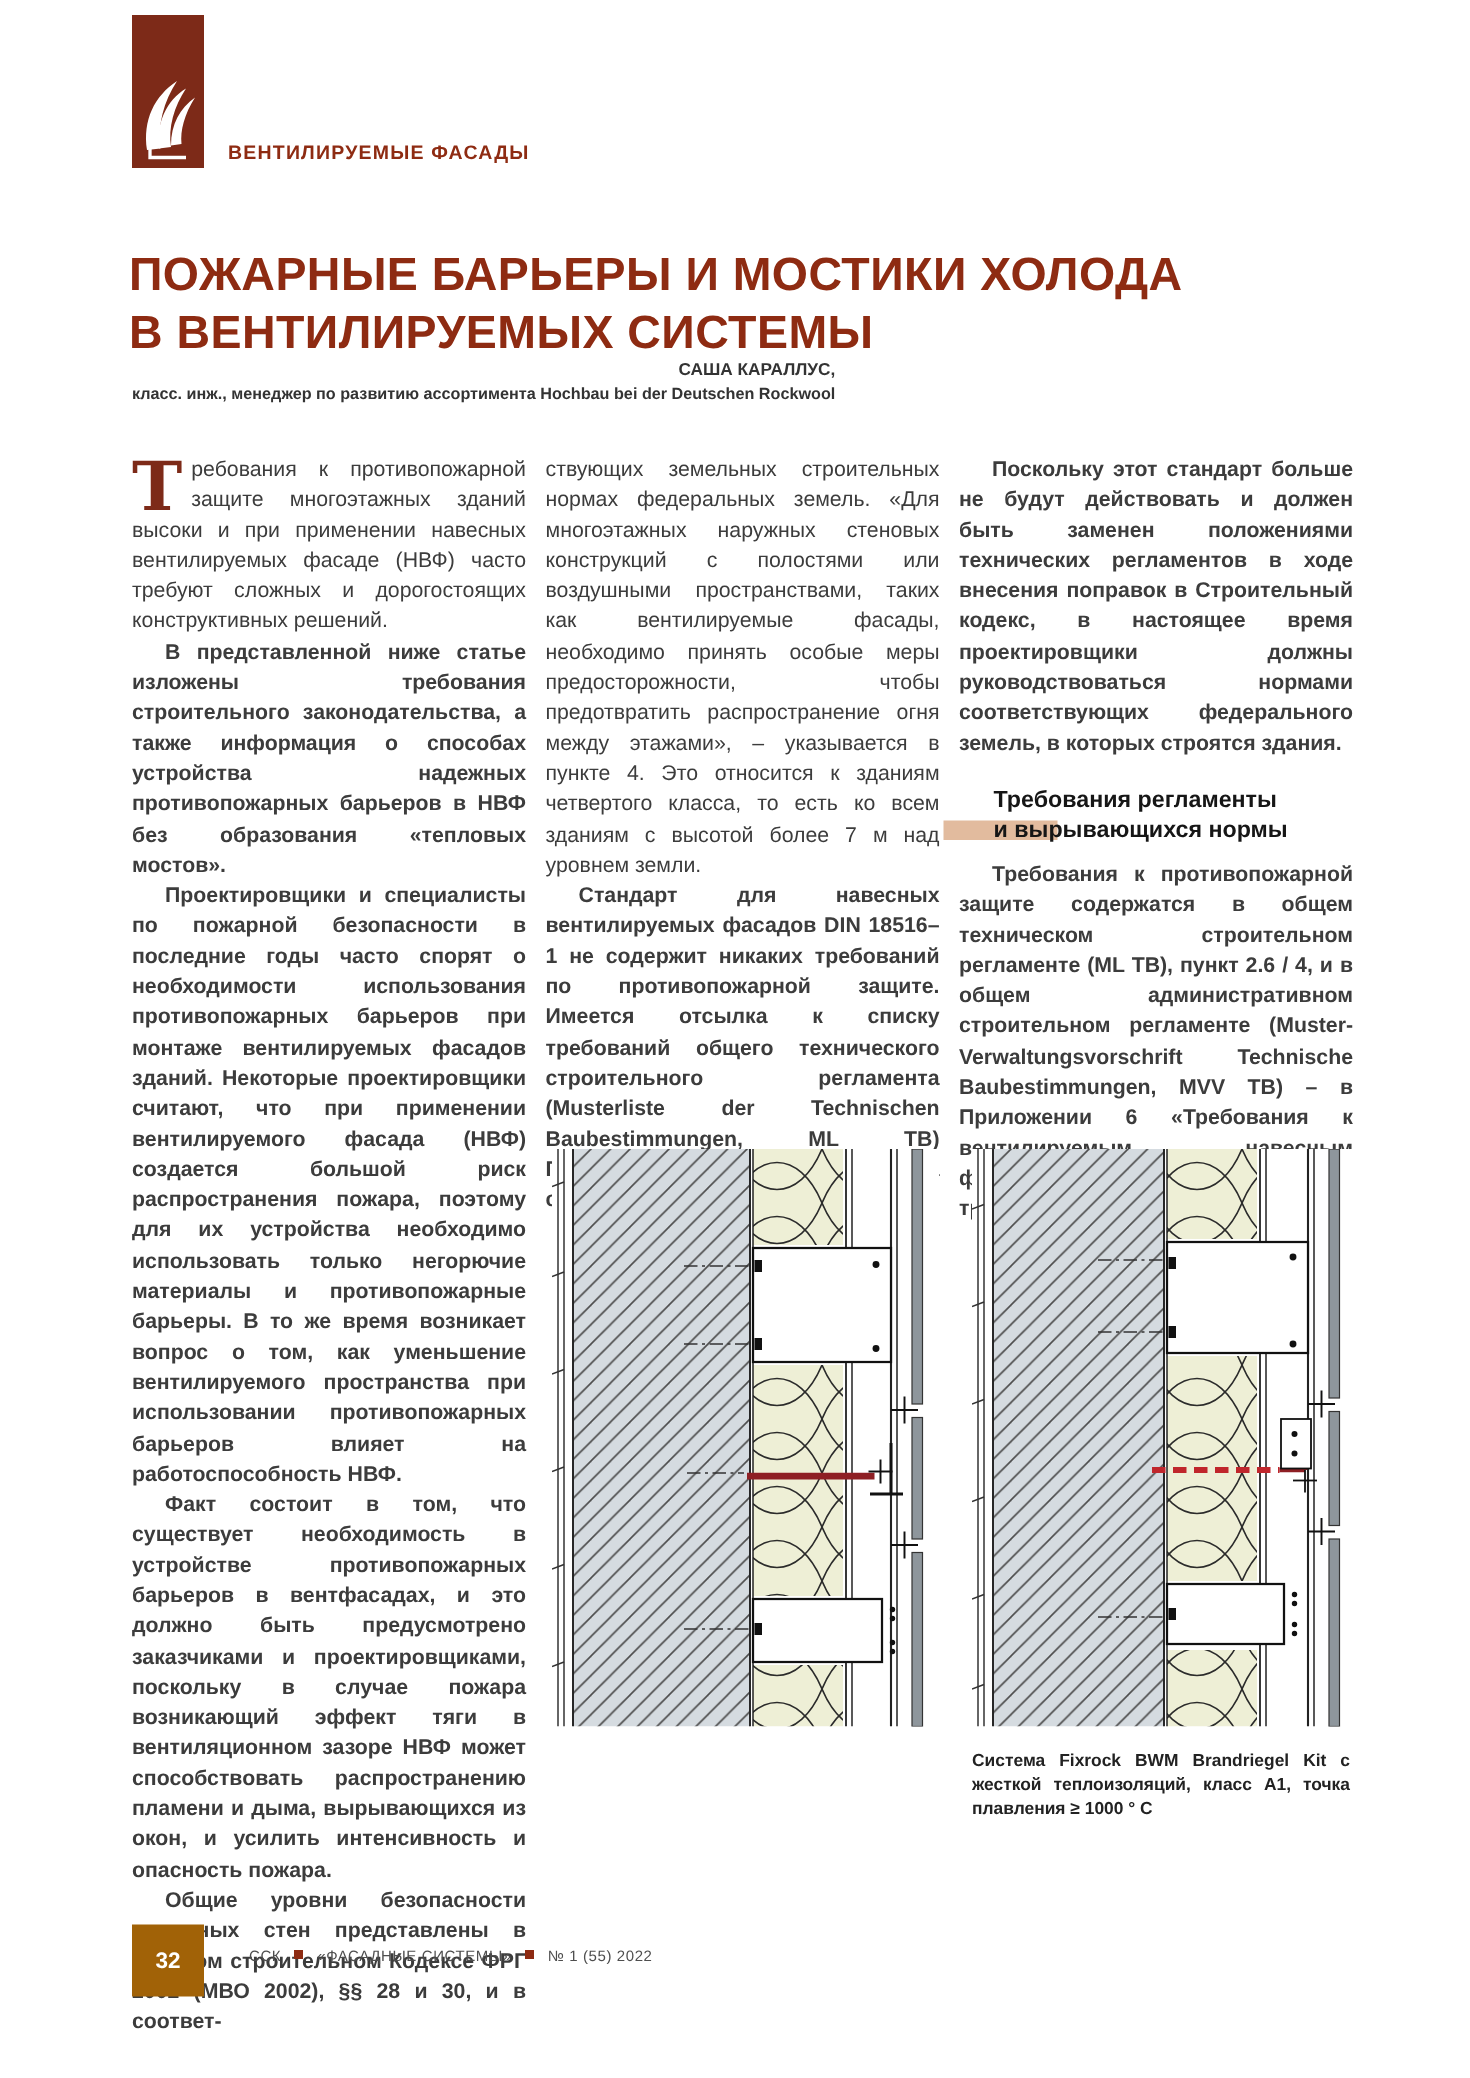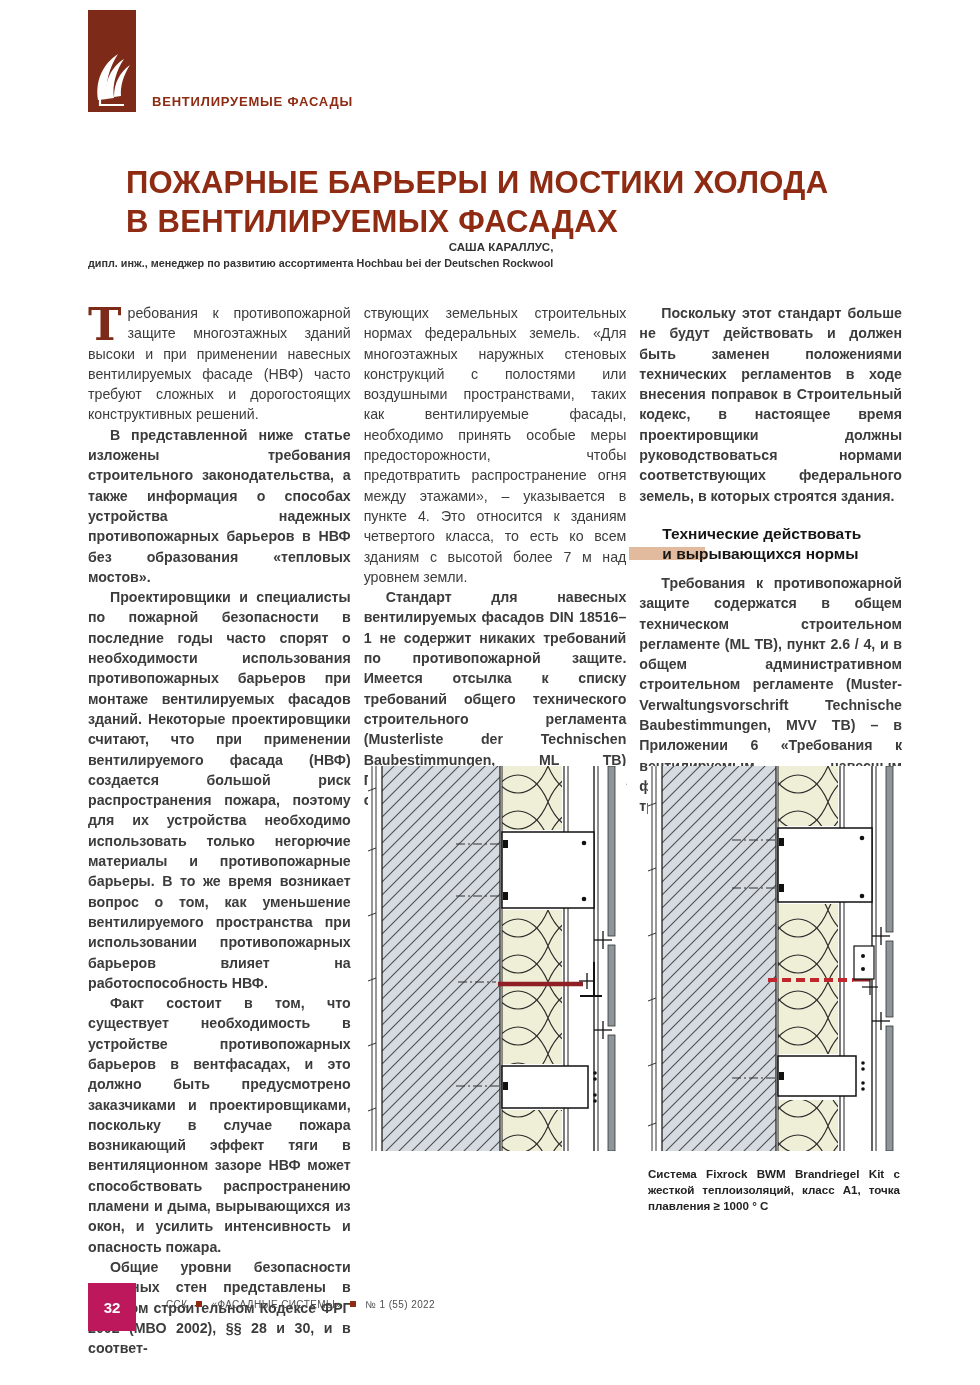--- a/index.html
+++ b/index.html
@@ -4,21 +4,21 @@
 <style>
   html,body{margin:0;padding:0;background:#fff;}
   .page{position:relative;width:936px;height:1385px;background:#ffffff;overflow:hidden;
         font-family:"Liberation Sans",sans-serif;}
   
   .logo{position:absolute;left:88px;top:10px;width:48px;height:102px;background:#7D2A18;}
   .category{position:absolute;left:152px;top:94px;font-size:13px;font-weight:bold;
             color:#8E2B12;letter-spacing:0.8px;}
   .title{position:absolute;left:86px;top:142px;font-size:31px;font-weight:800;line-height:39px;
          color:#8E2B12;letter-spacing:0.3px;}
-  .title span{display:block;margin-left:40px;}
+  .title span{display:block;}
   .author{position:absolute;left:88px;top:241px;color:#333;text-align:right;}
   .author-name{font-size:11.5px;font-weight:bold;margin-bottom:4px;}
   .author-cred{font-size:10.8px;font-weight:bold;}
   
   .columns{position:absolute;left:88px;top:303px;width:827px;height:995px;display:flex;}
   .col{width:267px;margin-right:13px;}
   .col:last-child{margin-right:0;}
   p.body{font-size:14.2px;line-height:20.3px;color:#3C3C3C;text-align:justify;margin:0;}
   p.indent{text-indent:22px;font-weight:bold;}
   .dropcap{float:left;font-family:"DejaVu Serif",serif;font-weight:bold;font-size:45px;
@@ -29,21 +29,21 @@
   .h2::after{content:"";position:absolute;top:23px;height:13px;background:#E2BB9E;z-index:0;}
   .h2.hl-col1::after{left:-2px;width:78px;}
   .h2.hl-col3::after{left:-10px;width:76px;}
   
   .figure{position:absolute;top:463px;width:258px;height:385px;background:#fff;}
   .figure-1{left:280px;} .figure-2{left:560px;}
   .caption{position:absolute;top:863px;width:252px;font-size:11.6px;line-height:15.8px;
            font-weight:bold;color:#222;text-align:justify;}
   .caption-1{left:280px;} .caption-2{left:560px;}
   
-  .pagenum{position:absolute;left:88px;top:1283px;width:48px;height:48px;background:#be185d;
+  .pagenum{position:absolute;left:88px;top:1283px;width:48px;height:48px;background:#a16207;
            color:#fff;font-size:15px;font-weight:bold;display:flex;align-items:center;justify-content:center;}
   .footerline{position:absolute;left:166px;top:1299px;font-size:10px;color:#4E4E4E;letter-spacing:0.4px;}
   .footerline .sq{display:inline-block;width:6px;height:6px;background:#8E2B12;margin:0 9px 2px 9px;
                   vertical-align:middle;}
 </style>
 </head>
 <body>
 
 <div class="page">
 
@@ -53,47 +53,47 @@
       <path d="M18,89 C16,72 23,57 36,49 C28,61 24,75 26,88 Z" fill="#ffffff"></path>
       <path d="M26,87 C26,73 32,62 42,55 C35,66 32,77 33,86 Z" fill="#ffffff"></path>
       <path d="M12,84 L12,95 L36,95" stroke="#ffffff" stroke-width="2.2" fill="none"></path>
     </svg>
   </div>
 
   <div class="category">ВЕНТИЛИРУЕМЫЕ ФАСАДЫ</div>
 
   <h1 class="title">
     <span>ПОЖАРНЫЕ БАРЬЕРЫ И МОСТИКИ ХОЛОДА</span>
-    <span>В ВЕНТИЛИРУЕМЫХ ФАСАДАХ</span>
+    <span>В ВЕНТИЛИРУЕМЫХ СИСТЕМЫ</span>
   </h1>
 
   <div class="author">
     <div class="author-name">САША КАРАЛЛУС,</div>
-    <div class="author-cred">дипл. инж., менеджер по развитию ассортимента Hochbau bei der Deutschen Rockwool</div>
+    <div class="author-cred">класс. инж., менеджер по развитию ассортимента Hochbau bei der Deutschen Rockwool</div>
   </div>
 
   <div class="columns">
 
     <div class="col">
       <p class="body"><span class="dropcap">Т</span><span>ребования к противопожарной защите многоэтажных зданий высоки и при применении навесных вентилируемых фасаде (НВФ) часто требуют сложных и дорогостоящих конструктивных решений.</span></p>
       <p class="body indent">В представленной ниже статье изложены требования строительного законодательства, а также информация о способах устройства надежных противопожарных барьеров в НВФ без образования «тепловых мостов».</p>
       <p class="body indent">Проектировщики и специалисты по пожарной безопасности в последние годы часто спорят о необходимости использования противопожарных барьеров при монтаже вентилируемых фасадов зданий. Некоторые проектировщики считают, что при применении вентилируемого фасада (НВФ) создается большой риск распространения пожара, поэтому для их устройства необходимо использовать только негорючие материалы и противопожарные барьеры. В то же время возникает вопрос о том, как уменьшение вентилируемого пространства при использовании противопожарных барьеров влияет на работоспособность НВФ.</p>
       <p class="body indent">Факт состоит в том, что существует необходимость в устройстве противопожарных барьеров в вентфасадах, и это должно быть предусмотрено заказчиками и проектировщиками, поскольку в случае пожара возникающий эффект тяги в вентиляционном зазоре НВФ может способствовать распространению пламени и дыма, вырывающихся из окон, и усилить интенсивность и опасность пожара.</p>
       <p class="body indent">Общие уровни безопасности наружных стен представлены в Главном строительном Кодексе ФРГ 2002 (МВО 2002), §§ 28 и 30, и в соответ-</p>
     </div>
 
     <div class="col">
       <p class="body">ствующих земельных строительных нормах федеральных земель. «Для многоэтажных наружных стеновых конструкций с полостями или воздушными пространствами, таких как вентилируемые фасады, необходимо принять особые меры предосторожности, чтобы предотвратить распространение огня между этажами», – указывается в пункте 4. Это относится к зданиям четвертого класса, то есть ко всем зданиям с высотой более 7 м над уровнем земли.</p>
       <p class="body indent">Стандарт для навесных вентилируемых фасадов DIN 18516–1 не содержит никаких требований по противопожарной защите. Имеется отсылка к списку требований общего технического строительного регламента (Musterliste der Technischen Baubestimmungen, ML TB) Германского института строительных технологий (DIBt).</p>
     </div>
 
     <div class="col">
       <p class="body indent">Поскольку этот стандарт больше не будут действовать и должен быть заменен положениями технических регламентов в ходе внесения поправок в Строительный кодекс, в настоящее время проектировщики должны руководствоваться нормами соответствующих федерального земель, в которых строятся здания.</p>
       <h2 class="h2 hl-col3">
-        <span class="line">Технические действовать</span>
+        <span class="line">Требования регламенты</span>
         <span class="line">и вырывающихся нормы</span>
       </h2>
       <p class="body indent">Требования к противопожарной защите содержатся в общем техническом строительном регламенте (ML TB), пункт 2.6 / 4, и в общем административном строительном регламенте (Muster-Verwaltungsvorschrift Technische Baubestimmungen, MVV TB) – в Приложении 6 «Требования к вентилируемым навесным фасадам» (VHF). Противопожарные требования</p>
     </div>
 
     <div class="figure figure-1">
       <svg width="258" height="385" viewBox="0 0 258 385">
         <defs>
           <pattern id="hatch1" width="13" height="13" patternUnits="userSpaceOnUse">
             <path d="M0,13 L13,0" stroke="#4d4d4d" stroke-width="1.1"></path>

